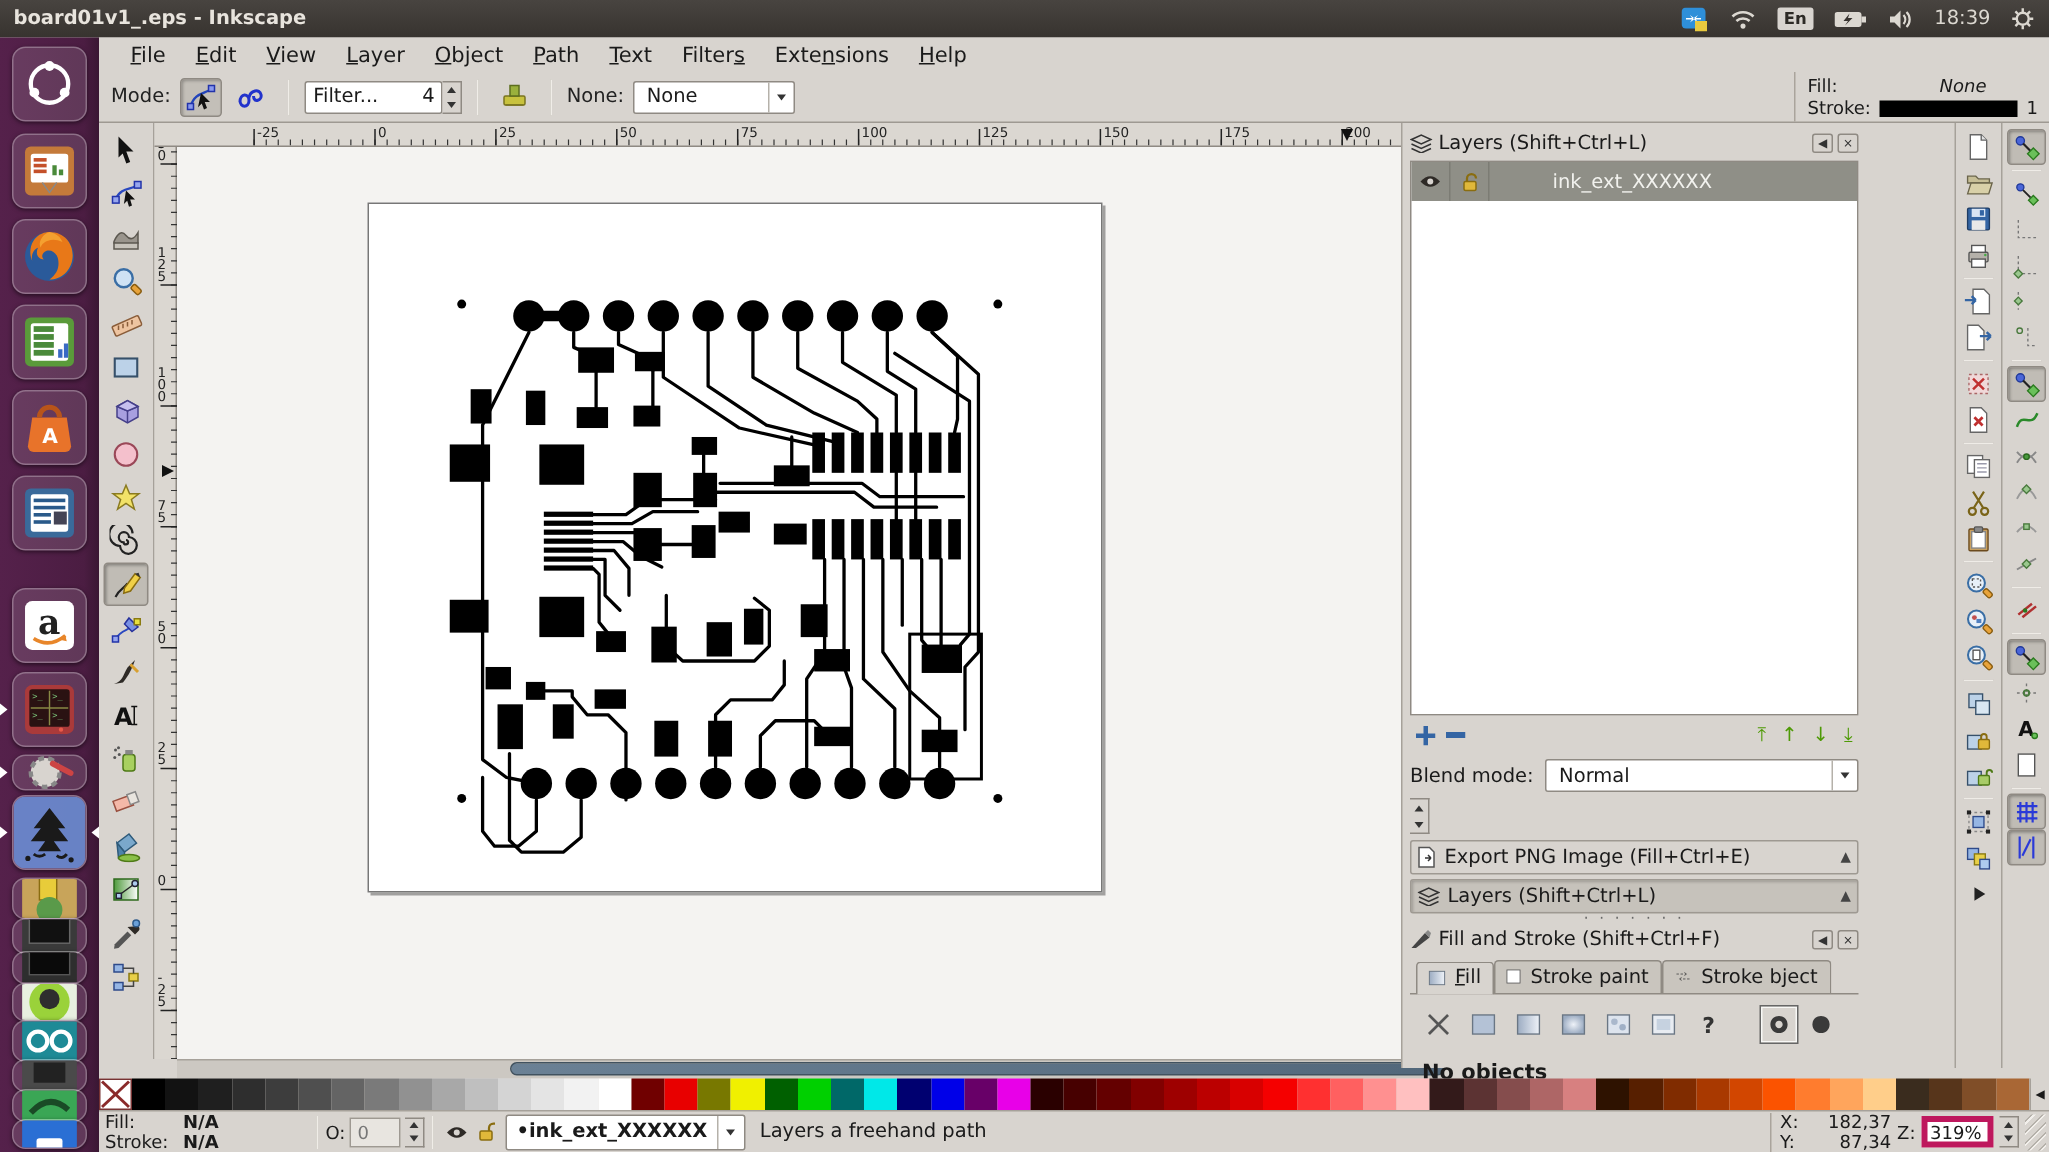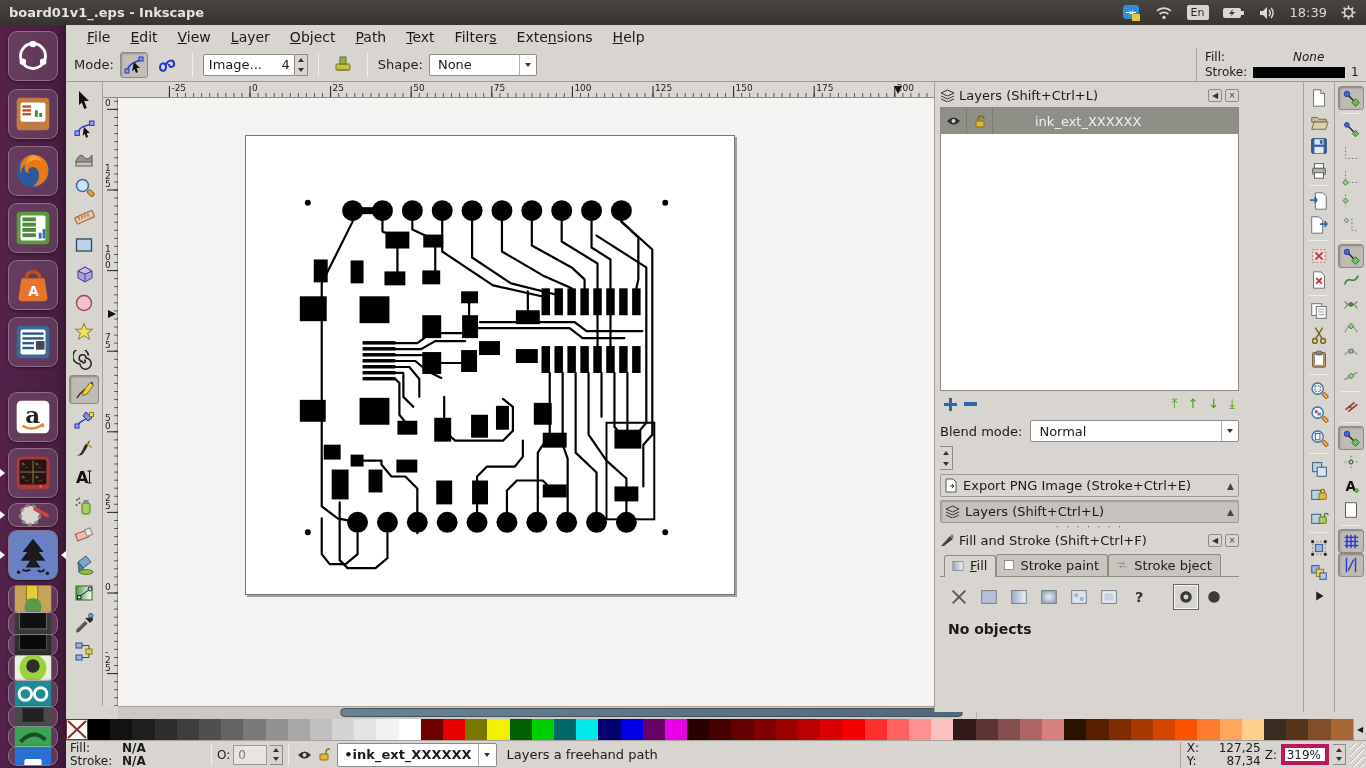--- a/index.html
+++ b/index.html
@@ -4,21 +4,21 @@
 <style>
 *{margin:0;padding:0;box-sizing:border-box}
 html,body{background:#222}
 #screen{position:relative;width:1366px;height:768px;overflow:hidden;background:#d8d4cf;font-family:"DejaVu Sans",sans-serif;font-size:13px;color:#1a1a1a}
 .abs{position:absolute}
 
 #titlebar{left:0;top:0;width:1366px;height:25px;background:linear-gradient(#484440,#37332f);color:#e8e4dd;display:flex;align-items:center}
 #title-text{font-weight:bold;padding-left:9px;font-size:13px}
 #tray{margin-left:auto;display:flex;align-items:center;gap:14px;padding-right:10px}
 .tray-ic{display:flex;align-items:center}
-#kbd-box{background:#d8d4cf;color:#2d2a26;font-size:11px;font-weight:normal;padding:1px 4px;border-radius:2px}
+#kbd-box{background:#d8d4cf;color:#2d2a26;font-size:11px;font-weight:bold;padding:1px 4px;border-radius:2px}
 #clock{font-size:13px;color:#dcd8d1}
 
 #dock{left:0;top:25px;width:66px;height:743px;background:linear-gradient(90deg,#55214b,#4b1d42 85%,#3a1733);overflow:hidden}
 .dock-tile{position:absolute;left:8px;width:50px;border-radius:9px;border:1px solid rgba(255,255,255,.28);background:rgba(255,255,255,.12);box-shadow:0 1px 3px rgba(0,0,0,.5);display:flex;align-items:center;justify-content:center;overflow:hidden}
 .run-arrow{position:absolute;left:0;width:0;height:0;border-top:4px solid transparent;border-bottom:4px solid transparent;border-left:5px solid #fff}
 .foc-arrow{position:absolute;right:0;width:0;height:0;border-top:4px solid transparent;border-bottom:4px solid transparent;border-right:5px solid #fff}
 
 #menubar{left:66px;top:25px;width:1300px;height:23px;background:#d8d4cf;display:flex;align-items:center;padding-left:12px;gap:2px}
 .menu-item{padding:2px 9px;font-size:14px}
 .menu-item u{text-decoration:underline}
@@ -52,21 +52,21 @@
 #page{position:absolute;left:127px;top:37px;width:490px;height:460px;background:#fff;border:1px solid #777;box-shadow:2px 2px 0 rgba(60,60,60,.45)}
 #vscroll{left:962px;top:98px;width:14px;height:608px;background:#ccc8c2;border-left:1px solid #a6a19a}
 .thumb{background:linear-gradient(90deg,#6b8195,#52677a);border:1px solid #41525f;border-radius:6px}
 #hscroll{left:118px;top:706px;width:844px;height:13px;background:#ccc8c2;border-top:1px solid #a6a19a}
 #corner-zoom{left:976px;top:82px;width:14px;height:16px;display:flex;align-items:center;justify-content:center}
 #rp-gap{left:976px;top:98px;width:14px;height:621px;background:#d8d4cf;border-left:1px solid #b5b1aa}
 
 #rightpanel{left:934px;top:82px;width:310px;height:630px;background:#d8d4cf;border-left:1px solid #a6a19a;padding:3px 5px 0 5px}
 .panel-hdr{display:flex;align-items:center;height:20px;gap:4px;font-size:13px}
 .hdr-btn{width:14px;height:13px;border:1px solid #8f8a83;background:#d8d4cf;border-radius:2px;font-size:8px;display:flex;align-items:center;justify-content:center;color:#333}
-#layer-list{background:#fff;border:1px solid #8f8a83;height:284px;margin-top:2px}
+#layer-list{background:#fff;border:1px solid #8f8a83;height:370px;margin-top:2px}
 #layer-row{display:flex;align-items:center;height:26px;background:#8f8f87;color:#f2f2ee}
 .lr-cell{width:26px;height:100%;display:flex;align-items:center;justify-content:center;border-right:1px solid #7c7c74}
 #layer-name{padding-left:42px;font-size:13px}
 #layer-ctl{display:flex;align-items:center;height:26px;gap:7px;padding:0 4px}
 .green-arr{color:#4e9a06;font-size:13px}
 #blend-row{display:flex;align-items:center;gap:8px;height:28px}
 #opacity-row{display:flex;align-items:center;height:26px}
 #opacity-bar{flex:1;height:22px;border:1px solid #8f8a83;background:#9db7cf;display:flex;align-items:center;position:relative}
 #opacity-bar .olab{padding-left:6px;flex:1}
 #opacity-bar .oval{padding-right:6px}
@@ -350,42 +350,42 @@
         </svg>
     </div>
     <div class="tb-btn">
       <svg width="22" height="22" viewBox="0 0 22 22">
           <path d="M3 14 C3 8,9 8,9 13 C9 18,3 18,3 13 M9 11 C10 6,16 5,17 9 C18 13,12 15,12 10" stroke="#2233cc" stroke-width="2" fill="none"></path>
         </svg>
     </div>
     <div class="tb-sep"></div>
     <div style="display:flex">
       <div class="entry" style="width:92px">
-        <span style="padding-left:5px;flex:1">Image...</span>
+        <span style="padding-left:5px;flex:1">Filter...</span>
         <span style="padding-right:4px">4</span>
       </div>
       <div class="spincol">
           <div class="spinup">
             <div class="tri-up"></div>
           </div>
           <div class="spindn">
             <div class="tri-dn"></div>
           </div>
         </div>
     </div>
     <div class="tb-sep"></div>
     <div class="tb-btn">
       <svg width="22" height="22" viewBox="0 0 22 22">
           <rect x="4" y="10" width="14" height="6" rx="1" fill="#c8c23e" stroke="#7a7420"></rect>
           <rect x="8" y="3" width="6" height="7" fill="#9ab03c" stroke="#5c6e1e"></rect>
           <line x1="5" y1="16" x2="17" y2="16" stroke="#7a7420"></line>
         </svg>
     </div>
     <div class="tb-sep"></div>
-    <span class="tb-label">Shape:</span>
+    <span class="tb-label">None:</span>
     <div class="combo" style="width:108px">
       <span class="val">None</span>
       <span class="arrowbox">
           <span class="tri-dn"></span>
         </span>
     </div>
     <div id="fs-indicator">
       <div id="fs-grid">
         <div class="fsrow">
             <span class="fslab">Fill:</span>
@@ -989,21 +989,21 @@
           <div class="spindn">
             <div class="tri-dn"></div>
           </div>
         </div>
     </div>
     <div class="exp-bar">
       <svg width="13" height="15" viewBox="0 0 13 15">
           <path d="M1 1h7l3 3v10H1z" fill="#fff" stroke="#555"></path>
           <path d="M5 8h4m0 0-2-2m2 2-2 2" stroke="#333" fill="none"></path>
         </svg>
-      <span>Export PNG Image (Stroke+Ctrl+E)</span>
+      <span>Export PNG Image (Fill+Ctrl+E)</span>
       <span class="exp-arrow">▲</span>
     </div>
     <div class="exp-bar active">
       <svg width="15" height="13" viewBox="0 0 15 13">
           <path d="M1 4 L7.5 1 L14 4 L7.5 7 Z M1 7 L7.5 10 L14 7 M1 10 L7.5 13 L14 10" stroke="#333" fill="none"></path>
         </svg>
       <span>Layers (Shift+Ctrl+L)</span>
       <span class="exp-arrow">▲</span>
     </div>
     <div id="grip-dots">· · · · · · ·</div>
@@ -1505,21 +1505,21 @@
       <span class="val">•ink_ext_XXXXXX</span>
       <span class="arrowbox">
           <span class="tri-dn"></span>
         </span>
     </div>
     <span id="sb-msg">Layers a freehand path</span>
     <div id="sb-right">
       <div id="xy">
         <div class="xyrow">
             <span class="l">X:</span>
-            <span class="v">127,25</span>
+            <span class="v">182,37</span>
           </div>
         <div class="xyrow">
             <span class="l">Y:</span>
             <span class="v">87,34</span>
           </div>
       </div>
       <span>Z:</span>
       <div id="zoom-entry">
           <span>319%</span>
         </div>

